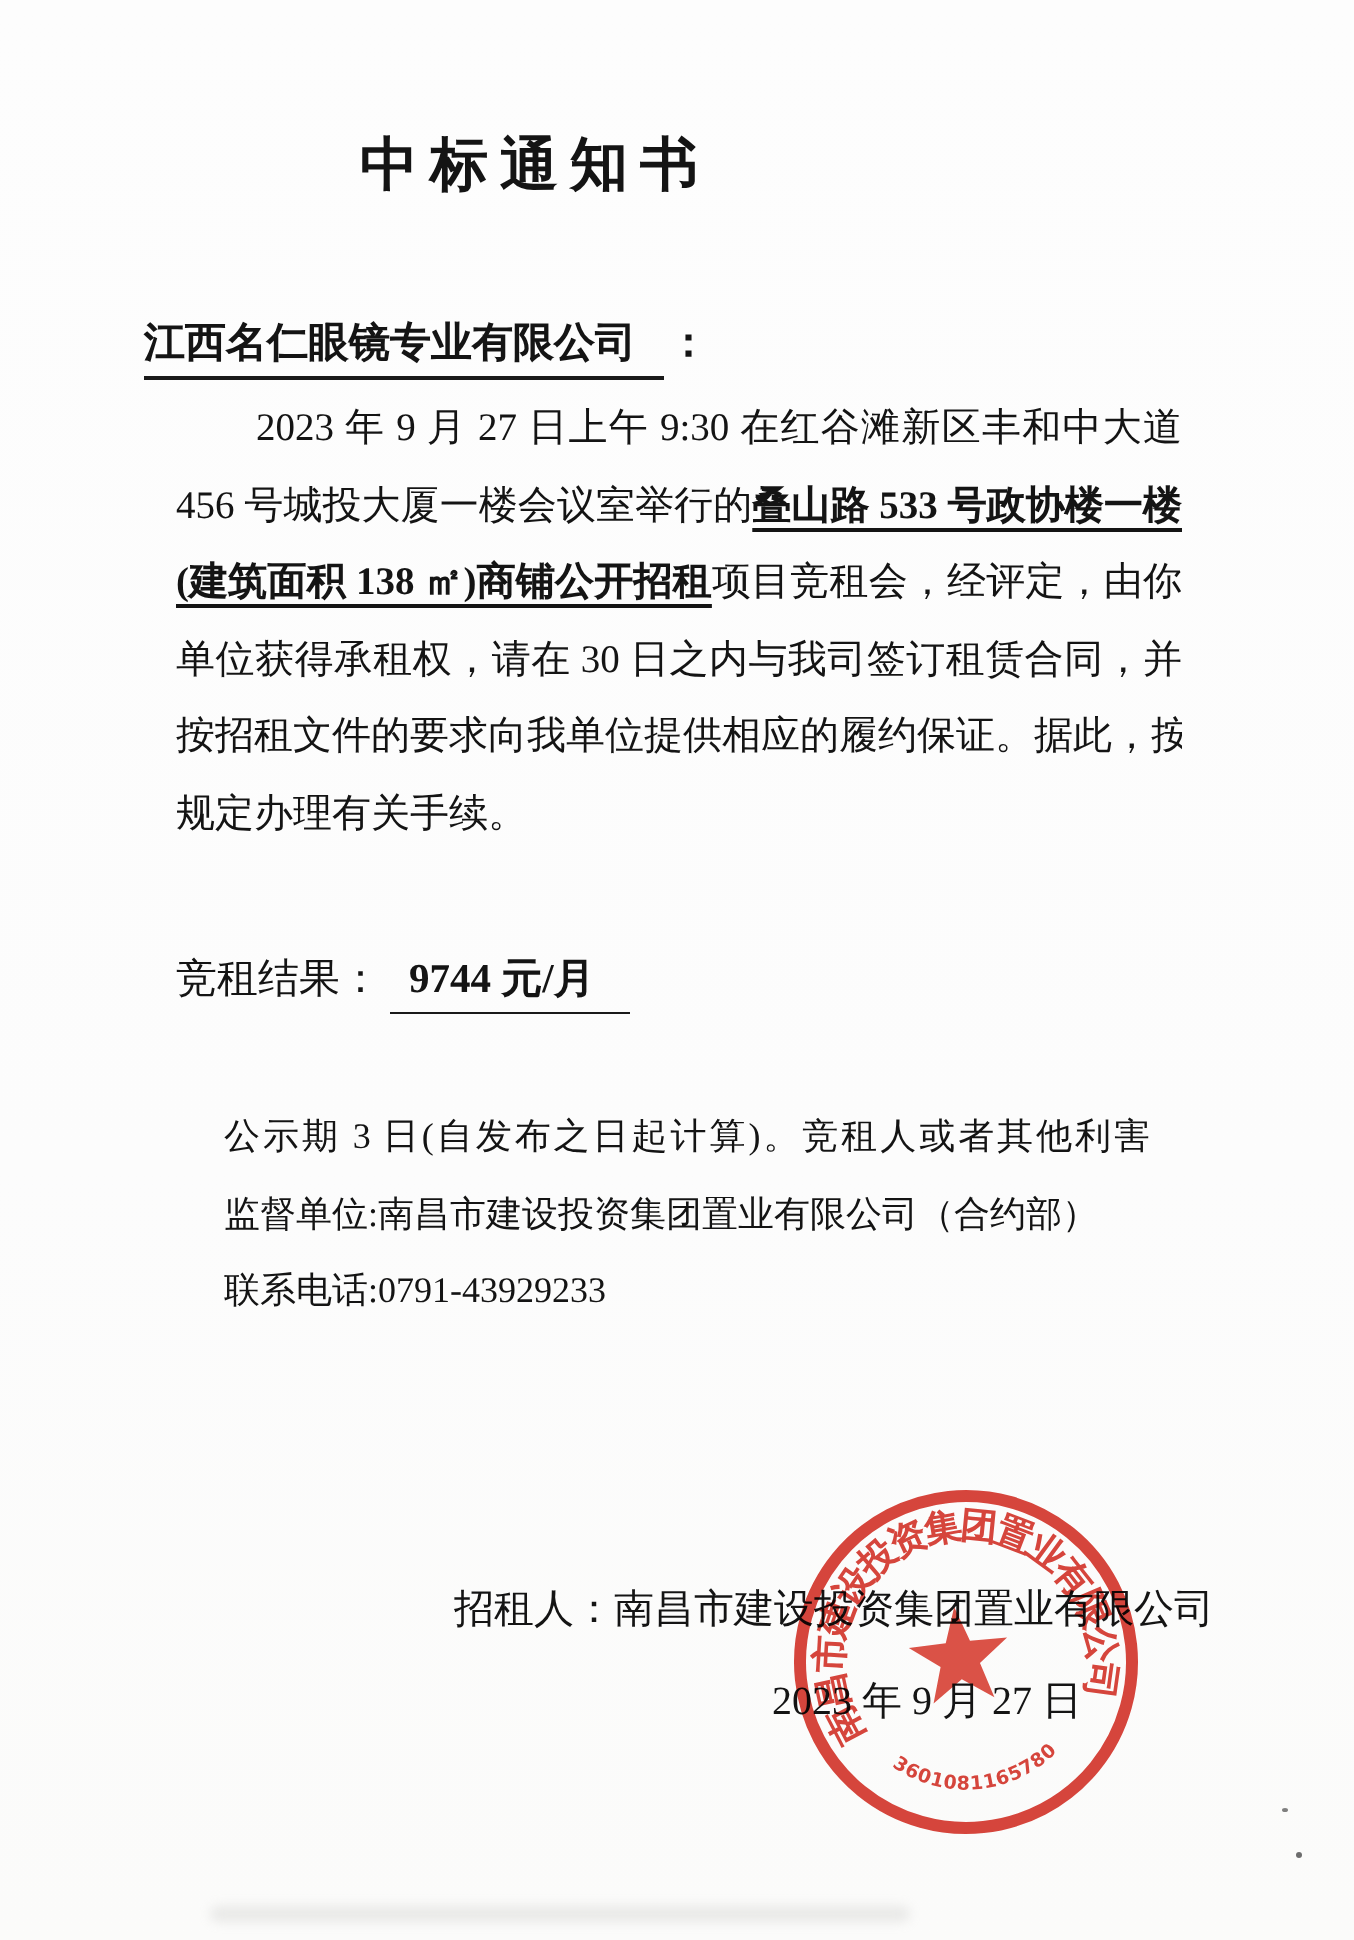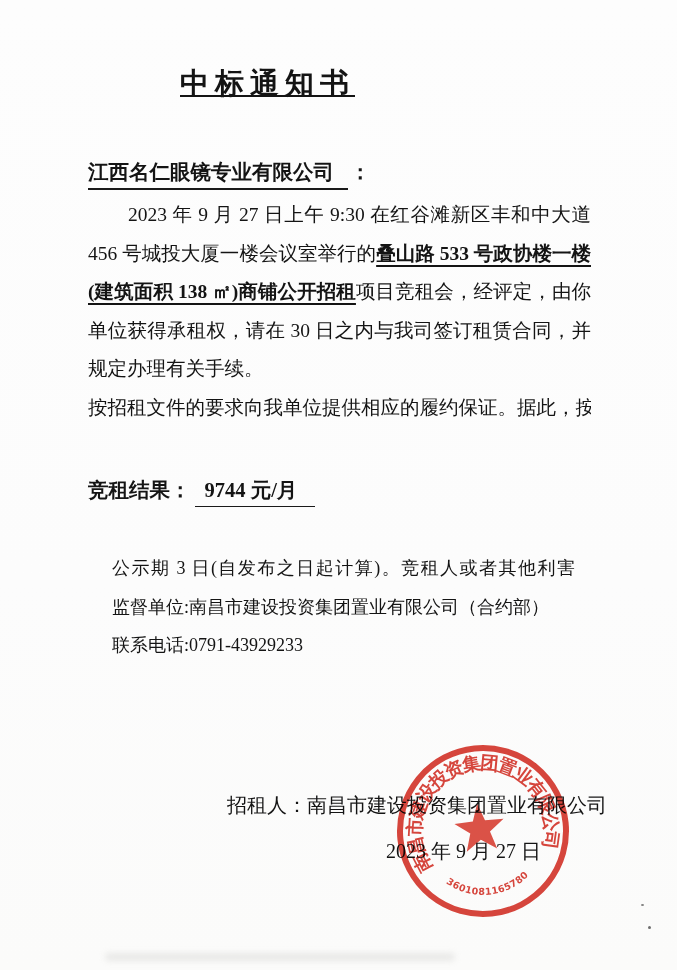--- a/index.html
+++ b/index.html
@@ -8,24 +8,23 @@
   .page {
     position:relative; width:677px; height:970px; overflow:hidden;
     background:linear-gradient(180deg,#fdfdfd 0%,#fcfcfc 60%,#fbfbfa 100%);
     font-family:"Liberation Serif","DejaVu Serif",serif;
     color:#141414;
   }
   .title {
     position:absolute; top:66px; left:0; width:535px;
     text-align:center; font-size:29px; font-weight:bold; letter-spacing:6px;
     line-height:34px;
-    text-decoration:underline;
   }
   .addressee {
-    position:absolute; top:158px; left:88px;
+    position:absolute; top:158px; left:72px;
     font-size:20.5px; font-weight:bold; line-height:28px; white-space:nowrap;
   }
   .addressee .name {
     display:inline-block; border-bottom:2px solid #1a1a1a;
     padding:0 14px 2px 0;
   }
   .addressee .colon { margin-left:2px; }
   .body-para {
     position:absolute; top:196px; left:88px; width:503px;
     font-size:19.5px;
@@ -42,21 +41,21 @@
   .em {
     font-weight:bold;
     text-decoration:underline;
     text-decoration-thickness:1.5px;
     text-underline-offset:5px;
   }
   .result-line {
     position:absolute; top:476px; left:88px;
     font-size:20.5px; line-height:28px; white-space:nowrap;
   }
-  .result-line .label { font-weight:bold; }
+  .result-line .label { font-weight:normal; }
   .result-line .value {
     display:inline-block; font-weight:bold;
     border-bottom:1.5px solid #1a1a1a;
     padding:0 18px 2px 10px; margin-left:4px;
   }
   .sig-lessor {
     position:absolute; top:791px; left:227px;
     font-size:20px; line-height:28px; white-space:nowrap;
   }
   .sig-date {
@@ -93,22 +92,22 @@
 
   <div class="addressee">
     <span class="name">江西名仁眼镜专业有限公司</span><span class="colon">：</span>
   </div>
 
   <div class="body-para">
       <div class="doc-line indent justify"><span>2023 年 9 月 27 日上午 9:30 在红谷滩新区丰和中大道</span></div>
       <div class="doc-line justify"><span>456 号城投大厦一楼会议室举行的</span><span class="em">叠山路 533 号政协楼一楼</span></div>
       <div class="doc-line justify"><span class="em">(建筑面积 138 ㎡)商铺公开招租</span><span>项目竞租会，经评定，由你</span></div>
       <div class="doc-line justify"><span>单位获得承租权，请在 30 日之内与我司签订租赁合同，并</span></div>
+      <div class="doc-line justify"><span>按招租文件的要求向我单位提供相应的履约保证。据此，按</span></div>
       <div class="doc-line"><span>规定办理有关手续。</span></div>
-      <div class="doc-line justify"><span>按招租文件的要求向我单位提供相应的履约保证。据此，按</span></div>
     </div>
 
   <div class="result-line">
     <span class="label">竞租结果：</span><span class="value">9744 元/月</span>
   </div>
 
   <div class="notice-para">
       <div class="doc-line indent justify"><span>公示期 3 日(自发布之日起计算)。竞租人或者其他利害</span></div>
       <div class="doc-line indent"><span>监督单位:南昌市建设投资集团置业有限公司（合约部）</span></div>
       <div class="doc-line indent"><span>联系电话:0791-43929233</span></div>

